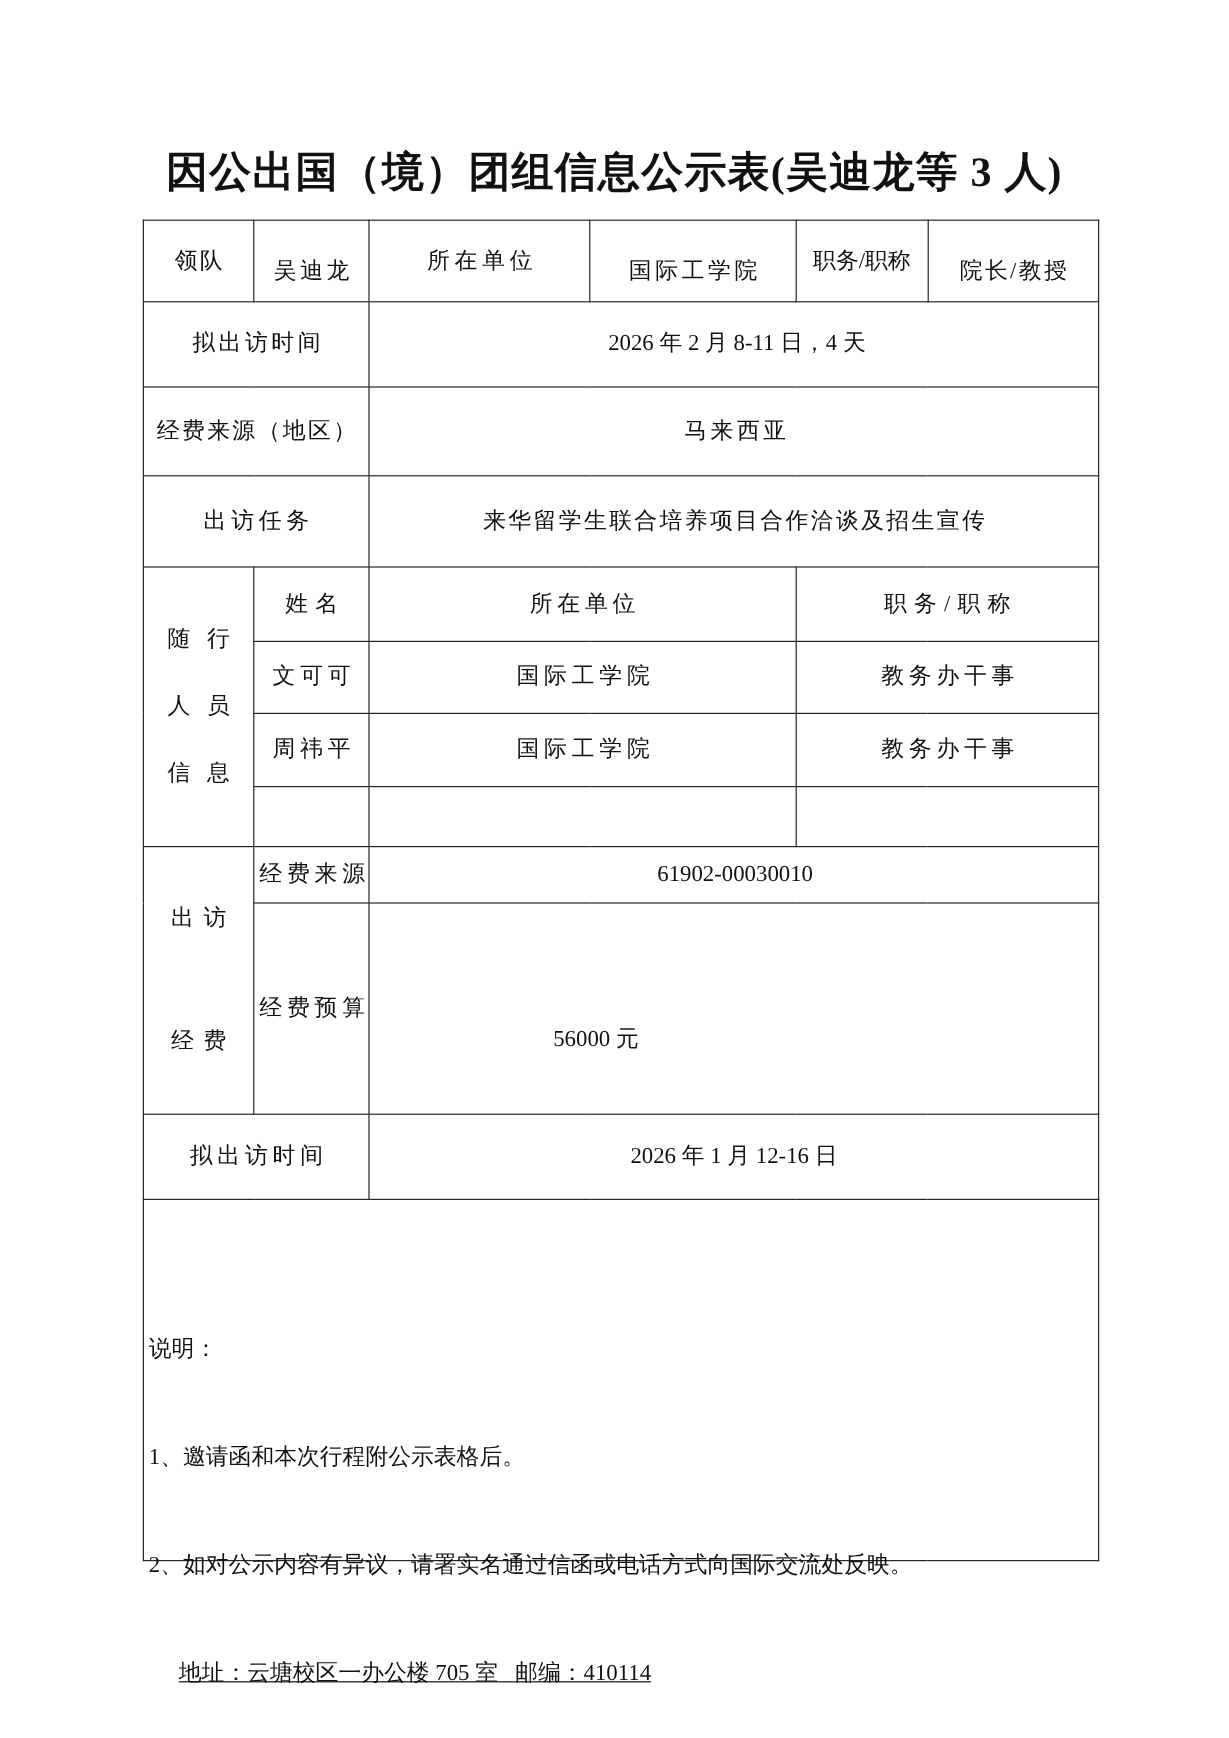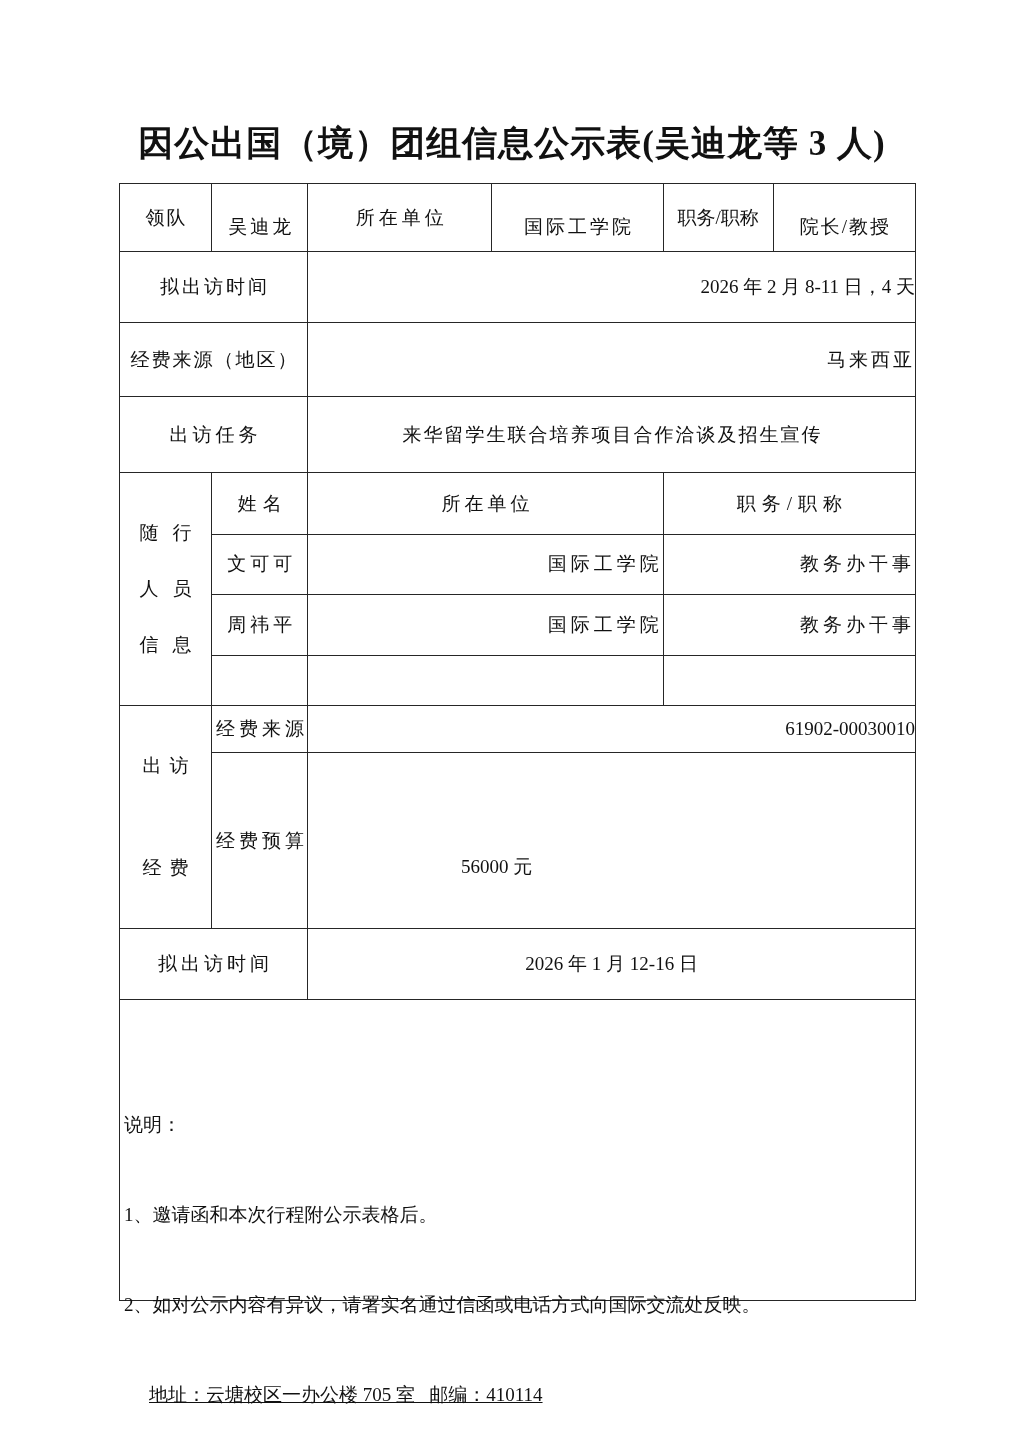--- a/index.html
+++ b/index.html
@@ -16,21 +16,21 @@
   }
   table.main-table{
     position:absolute;left:119px;top:183px;width:797px;
     border-collapse:collapse;table-layout:fixed;
   }
   td{
     border:1px solid #262626;font-size:19px;line-height:24px;
     vertical-align:middle;padding:0;overflow:hidden;white-space:pre;
   }
   .c{text-align:center;}
-  .l{text-align:right;padding-left:5px;}
+  .l{text-align:center;padding-left:5px;}
   .ls2{letter-spacing:2px;}
   .ls3{letter-spacing:3px;}
   .ls4{letter-spacing:4px;}
   .ls6{letter-spacing:6px;}
   .c.ls2{padding-left:2px;}
   .c.ls3{padding-left:3px;}
   .c.ls4{padding-left:4px;}
   .c.ls6{padding-left:6px;}
   .vlow{vertical-align:middle;padding-top:18px;}
   .vstack{display:flex;flex-direction:column;align-items:center;justify-content:center;height:100%;}

